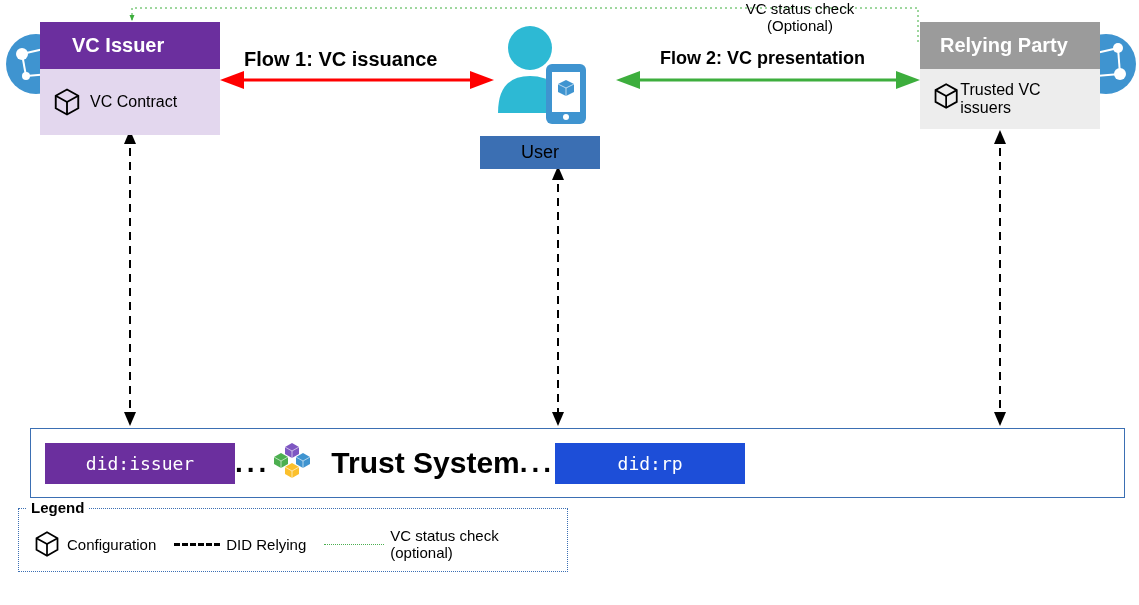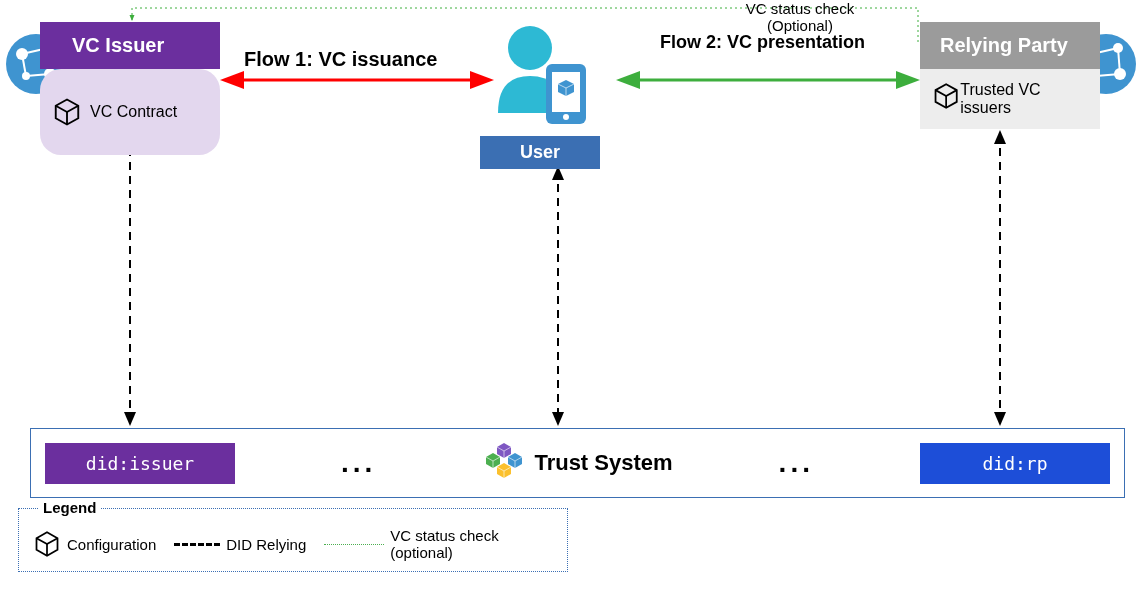--- a/index.html
+++ b/index.html
@@ -2,48 +2,48 @@
 <html><head>
   <meta charset="utf-8">
   <style>
     * { box-sizing: border-box; margin: 0; padding: 0; }
     body { font-family: "Segoe UI", Arial, sans-serif; background: #fff; }
     .canvas { position: relative; width: 1139px; height: 605px; }
     
     
     .issuer-box { position: absolute; left: 40px; top: 22px; width: 180px; }
     .issuer-header { background: #6B2F9E; color: #fff; font-weight: bold; font-size: 20px; padding: 12px 32px; }
-    .issuer-body { background: #E3D7EE; padding: 28px 12px; display: flex; align-items: center; gap: 8px; font-size: 16px; border-radius: 21px; }
+    .issuer-body { background: #E3D7EE; padding: 18px 12px; display: flex; align-items: center; gap: 8px; font-size: 16px; }
     
     
     .rp-box { position: absolute; left: 920px; top: 22px; width: 180px; }
     .rp-header { background: #9B9B9B; color: #fff; font-weight: bold; font-size: 20px; padding: 12px 20px; }
     .rp-body { background: #EDEDED; padding: 12px 12px; display: flex; align-items: flex-start; gap: 0; font-size: 16px; }
     
     
     .user-box { position: absolute; left: 480px; top: 18px; width: 120px; text-align: center; }
-    .user-label { background: #3B6FB3; color: #ffffff; font-weight: bold; font-size: 18px; padding: 6px 0; margin-top: 4px; }
-    
-    
-    .trust-bar { position: absolute; left: 30px; top: 428px; width: 1095px; border: 1px solid #3B6FB3; background: #fff; padding: 12px 14px; display: flex; align-items: center; justify-content: space-between; }
+    .user-label { background: #3B6FB3; color: #000000; font-weight: normal; font-size: 18px; padding: 6px 0; margin-top: 4px; }
+    
+    
+    .trust-bar { position: absolute; left: 30px; top: 428px; width: 1095px; border: 1px solid #3B6FB3; background: #fff; padding: 12px 14px; display: flex; align-items: center; }
     .did-box { color: #fff; font-family: Consolas, monospace; font-size: 18px; padding: 10px 22px; min-width: 190px; text-align: center; }
     .did-issuer { background: #6B2F9E; }
     .did-rp { background: #1d4ed8; }
     .ellipsis { font-size: 28px; font-weight: bold; letter-spacing: 4px; }
-    .trust-label { font-weight: bold; font-size: 22px; display: flex; align-items: center; gap: 8px; }
+    .trust-label { font-weight: bold; font-size: 30px; display: flex; align-items: center; gap: 17px; }
     
     
     .legend-box { position: absolute; left: 18px; top: 508px; width: 550px; border: 1px dotted #3B6FB3; padding: 18px 14px 10px 14px; }
-    .legend-title { position: absolute; left: 20px; top: -10px; background: #fff; padding: 0 4px; font-weight: bold; font-size: 15px; }
+    .legend-title { position: absolute; left: 8px; top: -10px; background: #fff; padding: 0 4px; font-weight: bold; font-size: 15px; }
     .legend-row { display: flex; align-items: center; gap: 18px; font-size: 15px; }
     .legend-item { display: flex; align-items: center; gap: 6px; justify-content: center; }
     
     
     .flow1-label { position: absolute; left: 244px; top: 48px; font-weight: bold; font-size: 20px; }
-    .flow2-label { position: absolute; left: 660px; top: 32px; font-weight: bold; font-size: 18px; }
+    .flow2-label { position: absolute; left: 660px; top: 48px; font-weight: bold; font-size: 18px; }
     .status-label { position: absolute; left: 720px; top: 0px; font-size: 15px; text-align: center; width: 160px; }
     
     
     .globe { position: absolute; width: 64px; height: 64px; }
     
     .dash-item { display: inline-block; width: 46px; border-top: 3px dashed #000; }
     .vcline-item { display: inline-block; width: 60px; border-top: 1px dotted #4CAF50; }
   </style>
 </head>
 <body>

